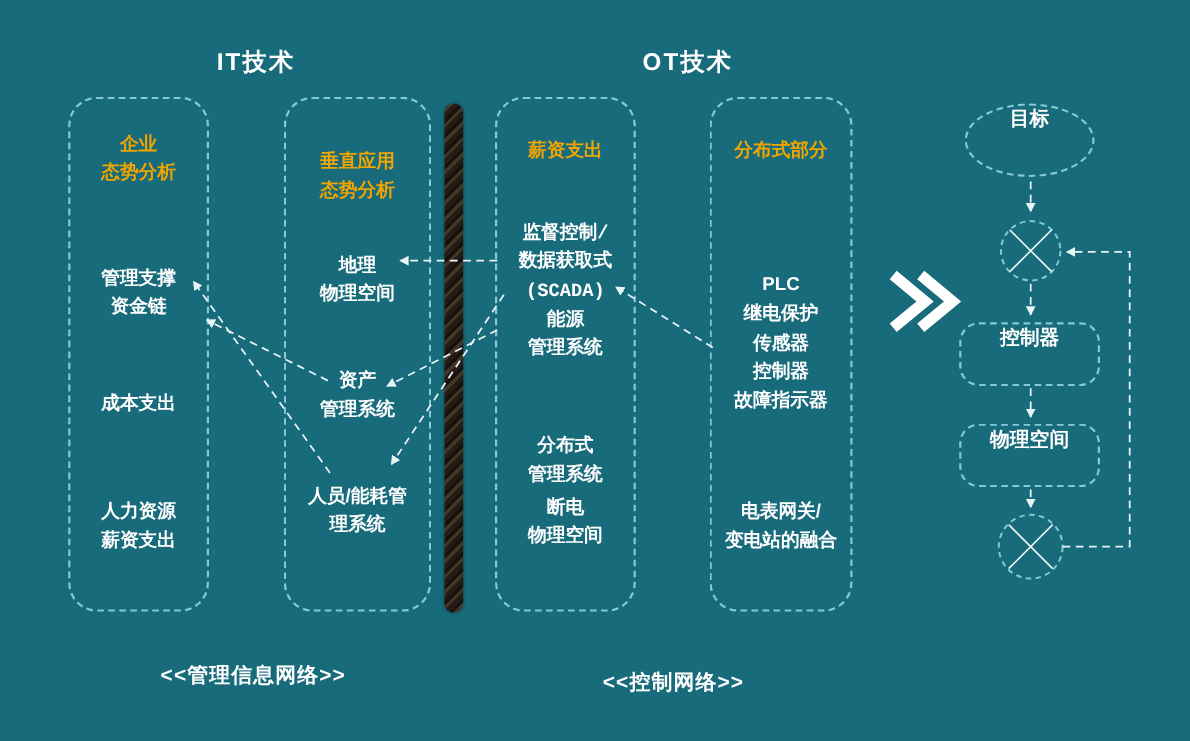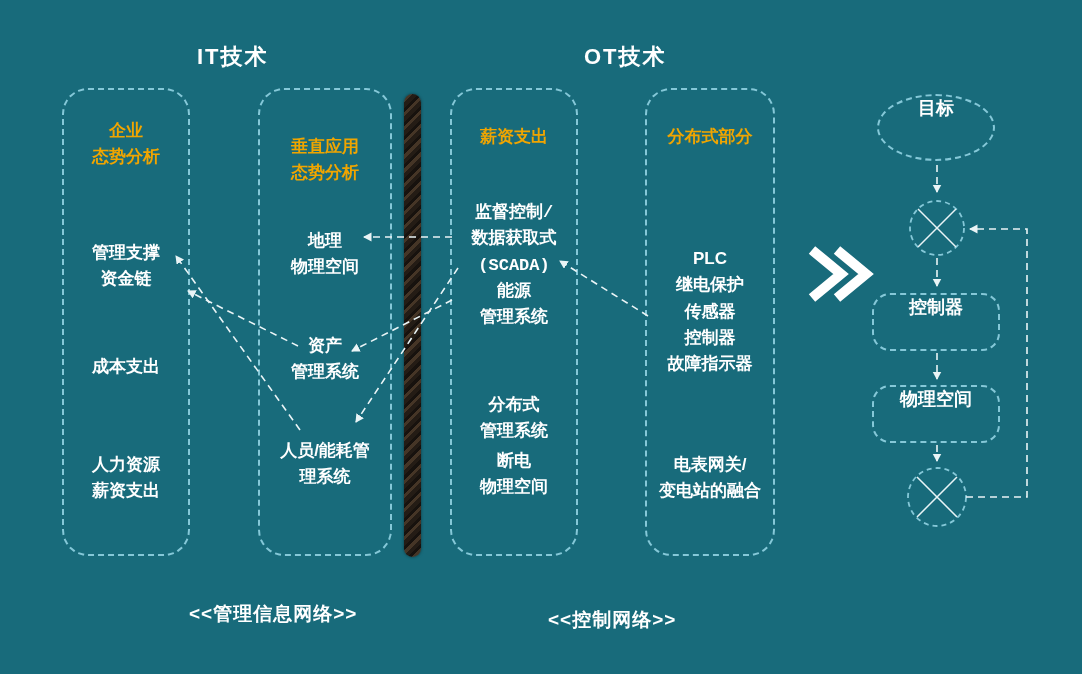--- a/index.html
+++ b/index.html
@@ -59,21 +59,21 @@
     color:var(--text-white,#ffffff); font-weight:bold; font-size:18px;
   }
   .fn-goal      { left:877px; top:94px;  width:118px; height:67px; border-radius:50%; }
   .fn-controller{ left:872px; top:293px; width:128px; height:58px; border-radius:18px; }
   .fn-physical  { left:872px; top:385px; width:128px; height:58px; border-radius:18px; }
 
   .net-label {
     position:absolute; color:var(--text-white,#ffffff);
     font-size:19px; font-weight:bold; letter-spacing:1px;
   }
-  .nl-it { left:146px; top:601px;margin-left:43px; }
+  .nl-it { left:146px; top:601px; }
   .nl-ot { left:548px; top:607px; }
 
   svg.overlay {
     position:absolute; left:0; top:0; width:1082px; height:674px;
     pointer-events:none;
   }
   .dash   { stroke:var(--arrow,#e9f4f6); stroke-width:1.6; stroke-dasharray:7 5; fill:none; }
   .xline  { stroke:var(--arrow,#e9f4f6); stroke-width:1.5; fill:none; }
   .dcirc  { stroke:var(--dashed-border,#85c8d8); stroke-width:1.8; stroke-dasharray:5 4; fill:none; }
   .chev   { stroke:var(--text-white,#ffffff); stroke-width:10; fill:none; }

